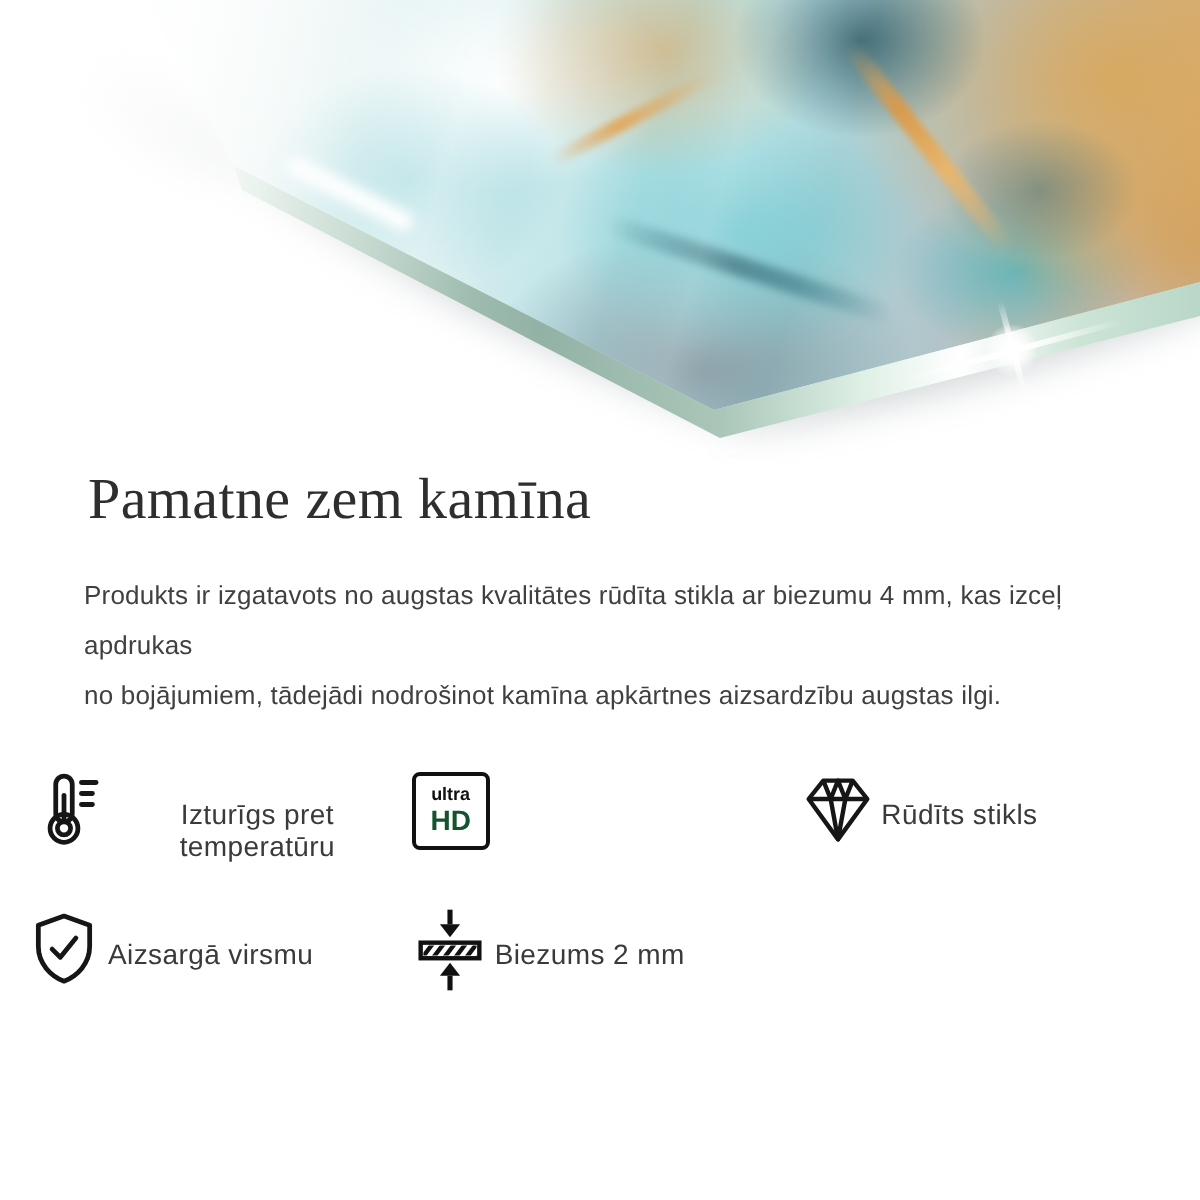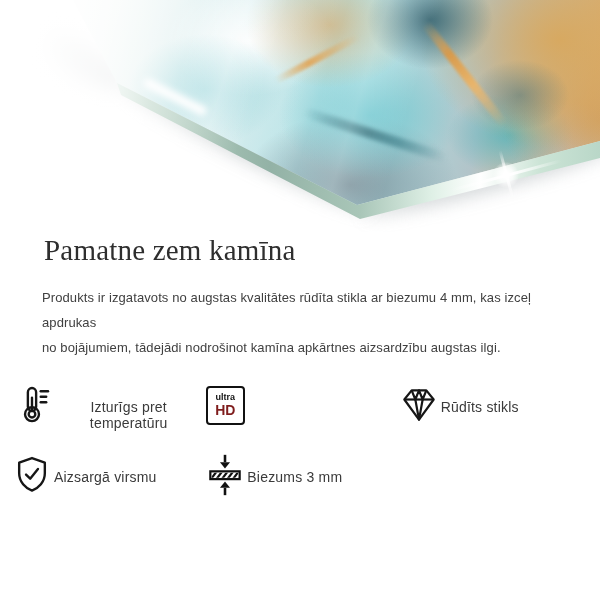--- a/index.html
+++ b/index.html
@@ -69,21 +69,21 @@
   
   .features{margin:23px 10px 0 10px;display:grid;grid-template-columns:repeat(3,1fr);
     row-gap:22px;}
   .feature{display:flex;flex-direction:row;align-items:flex-start;}
   .ficon{width:44px;height:44px;color:#161616;display:flex;align-items:center;justify-content:center;}
   .ficon svg{width:44px;height:44px;display:block;}
   .flabel{margin-top:16px;font-size:14px;color:#3a3a3a;letter-spacing:.2px;text-align:center;}
   .hd-box{width:35px;height:35px;border:2.5px solid #111;border-radius:4px;
     display:flex;flex-direction:column;align-items:center;justify-content:center;line-height:1;}
   .hd-top{font-size:9px;font-weight:bold;color:#111;margin-bottom:1px;}
-  .hd-bottom{font-size:14px;font-weight:bold;color:#7f1d1d;}
+  .hd-bottom{font-size:14px;font-weight:bold;color:#14532d;}
 </style>
 </head>
 <body>
 
 <div class="hero">
   <div class="shadow shadow-a"></div>
   <div class="shadow shadow-b"></div>
   <div class="shadow shadow-c"></div>
   <div class="panel">
     <div class="streak gold-streak-1"></div>
@@ -175,17 +175,17 @@
             <line x1="18" y1="32" x2="30" y2="16"></line>
             <line x1="24" y1="32" x2="36" y2="16"></line>
             <line x1="30" y1="32" x2="42" y2="16"></line>
             <line x1="36" y1="32" x2="48" y2="16"></line>
           </g>
           <clipPath id="barclip">
               <rect x="9.5" y="21.5" width="29" height="5.5"></rect>
             </clipPath>
         </svg>
       </div>
-      <div class="flabel">Biezums 3 mm</div>
+      <div class="flabel">Biezums 2 mm</div>
     </div>
 
   </div>
 </div>
 
 </body></html>

